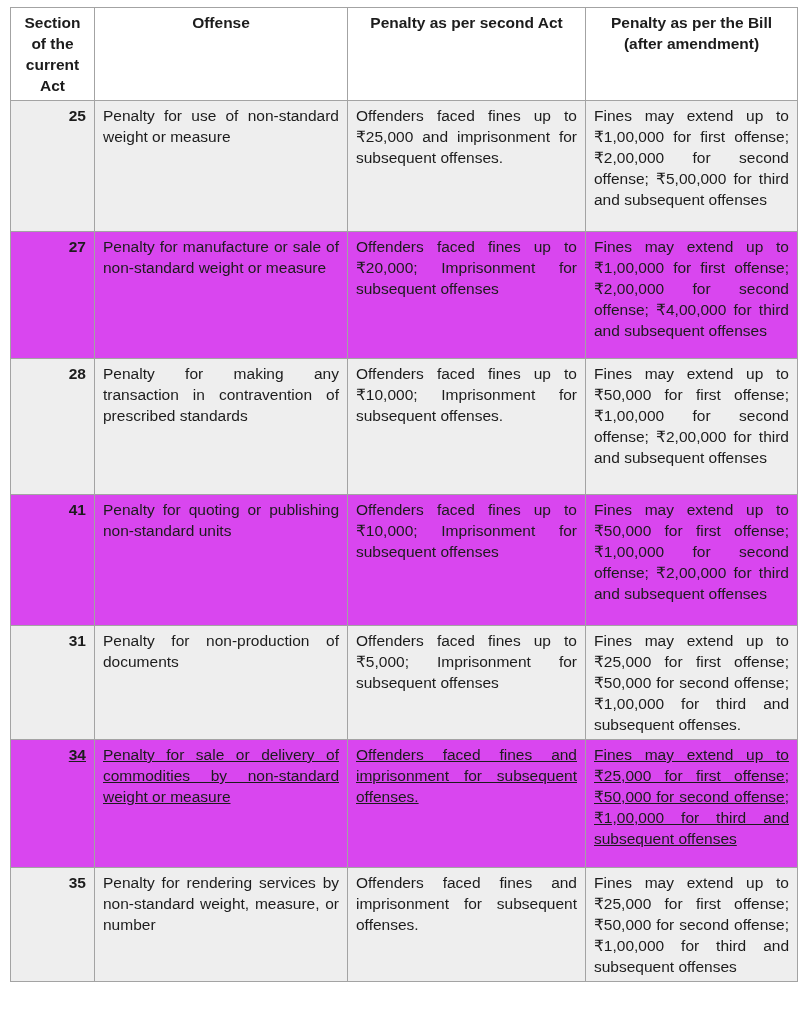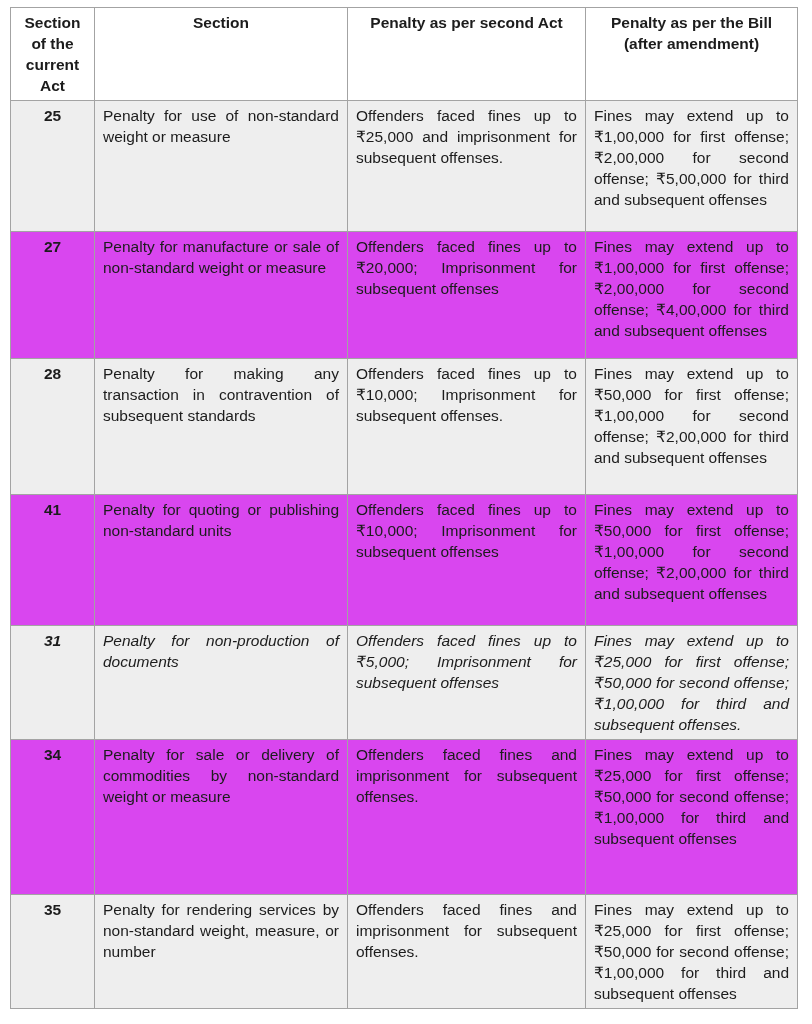--- a/index.html
+++ b/index.html
@@ -36,71 +36,71 @@
     color: #E0813A;
     background: #ffffff;
     height: 88px;
   }
   col.c1 { width: 84px; }
   col.c2 { width: 253px; }
   col.c3 { width: 238px; }
   col.c4 { width: 212px; }
   td.section-cell {
     font-weight: bold;
-    text-align: center;
+    text-align: right;
   }
   td.text-cell {
     text-align: justify;
     text-justify: inter-word;
   }
   tr.shaded td { background: #eeeeee; }
   tr.plain td  { background: #d946ef; }
   tr.r1 td { height: 131px; }
   tr.r2 td { height: 127px; }
   tr.r3 td { height: 136px; }
   tr.r4 td { height: 131px; }
-  tr.r5 td { height: 92px; font-style: italic; }
-  tr.r6 td { height: 155px; }
+  tr.r5 td { height: 92px; }
+  tr.r6 td { height: 128px; text-decoration: underline; }
   tr.r7 td { height: 113px; }
 </style>
 </head>
 <body>
 
 <div class="page">
   <table class="penalty-table">
     <colgroup>
       <col class="c1">
         <col class="c2">
         <col class="c3">
         <col class="c4">
     </colgroup>
     <thead>
       <tr>
         <th class="hdr">Section of the current Act</th>
-        <th class="hdr">Section</th>
+        <th class="hdr">Offense</th>
         <th class="hdr">Penalty as per second Act</th>
         <th class="hdr">Penalty as per the Bill (after amendment)</th>
       </tr>
     </thead>
     <tbody>
       <tr class="r1 shaded">
         <td class="section-cell">25</td>
         <td class="text-cell">Penalty for use of non-standard weight or measure</td>
         <td class="text-cell">Offenders faced fines up to ₹25,000 and imprisonment for subsequent offenses.</td>
         <td class="text-cell">Fines may extend up to ₹1,00,000 for first offense; ₹2,00,000 for second offense; ₹5,00,000 for third and subsequent offenses</td>
       </tr>
       <tr class="r2 plain">
         <td class="section-cell">27</td>
         <td class="text-cell">Penalty for manufacture or sale of non-standard weight or measure</td>
         <td class="text-cell">Offenders faced fines up to ₹20,000; Imprisonment for subsequent offenses</td>
         <td class="text-cell">Fines may extend up to ₹1,00,000 for first offense; ₹2,00,000 for second offense; ₹4,00,000 for third and subsequent offenses</td>
       </tr>
       <tr class="r3 shaded">
         <td class="section-cell">28</td>
-        <td class="text-cell">Penalty for making any transaction in contravention of subsequent standards</td>
+        <td class="text-cell">Penalty for making any transaction in contravention of prescribed standards</td>
         <td class="text-cell">Offenders faced fines up to ₹10,000; Imprisonment for subsequent offenses.</td>
         <td class="text-cell">Fines may extend up to ₹50,000 for first offense; ₹1,00,000 for second offense; ₹2,00,000 for third and subsequent offenses</td>
       </tr>
       <tr class="r4 plain">
         <td class="section-cell">41</td>
         <td class="text-cell">Penalty for quoting or publishing non-standard units</td>
         <td class="text-cell">Offenders faced fines up to ₹10,000; Imprisonment for subsequent offenses</td>
         <td class="text-cell">Fines may extend up to ₹50,000 for first offense; ₹1,00,000 for second offense; ₹2,00,000 for third and subsequent offenses</td>
       </tr>
       <tr class="r5 shaded">

